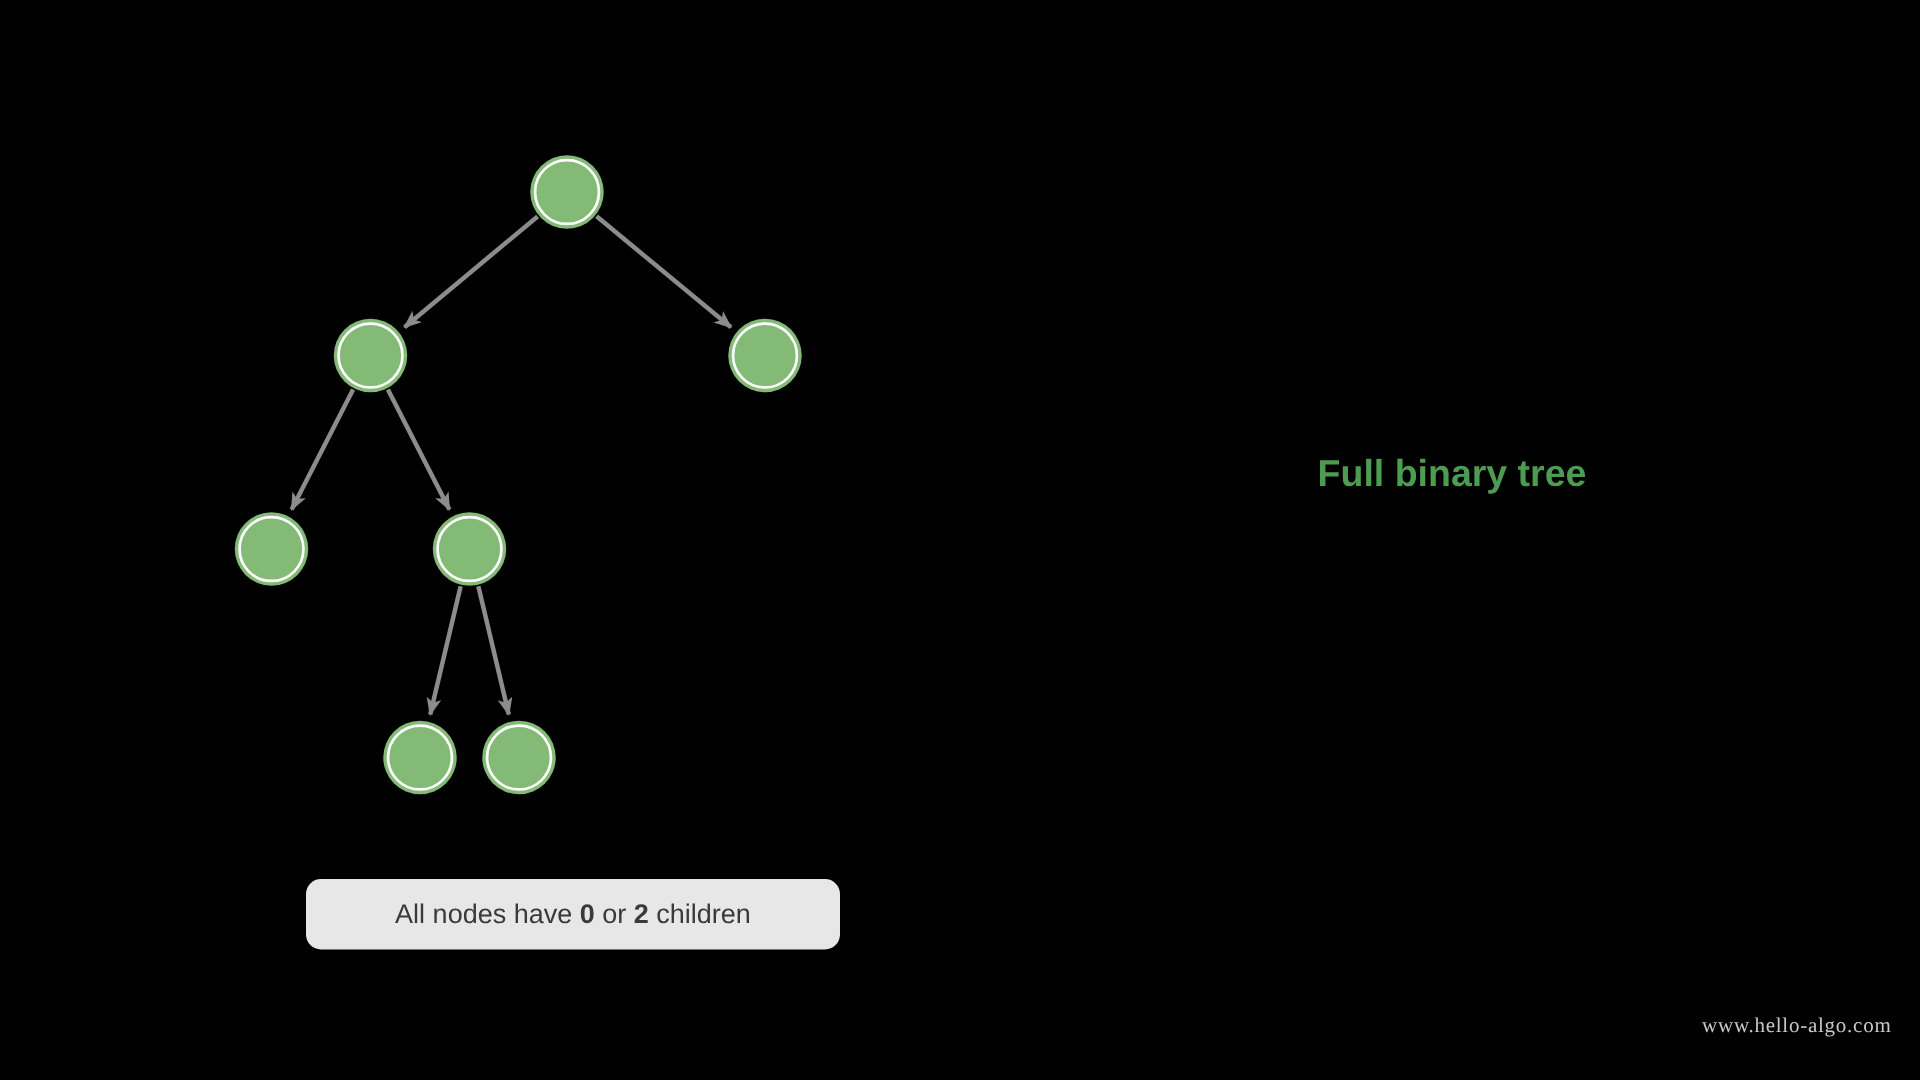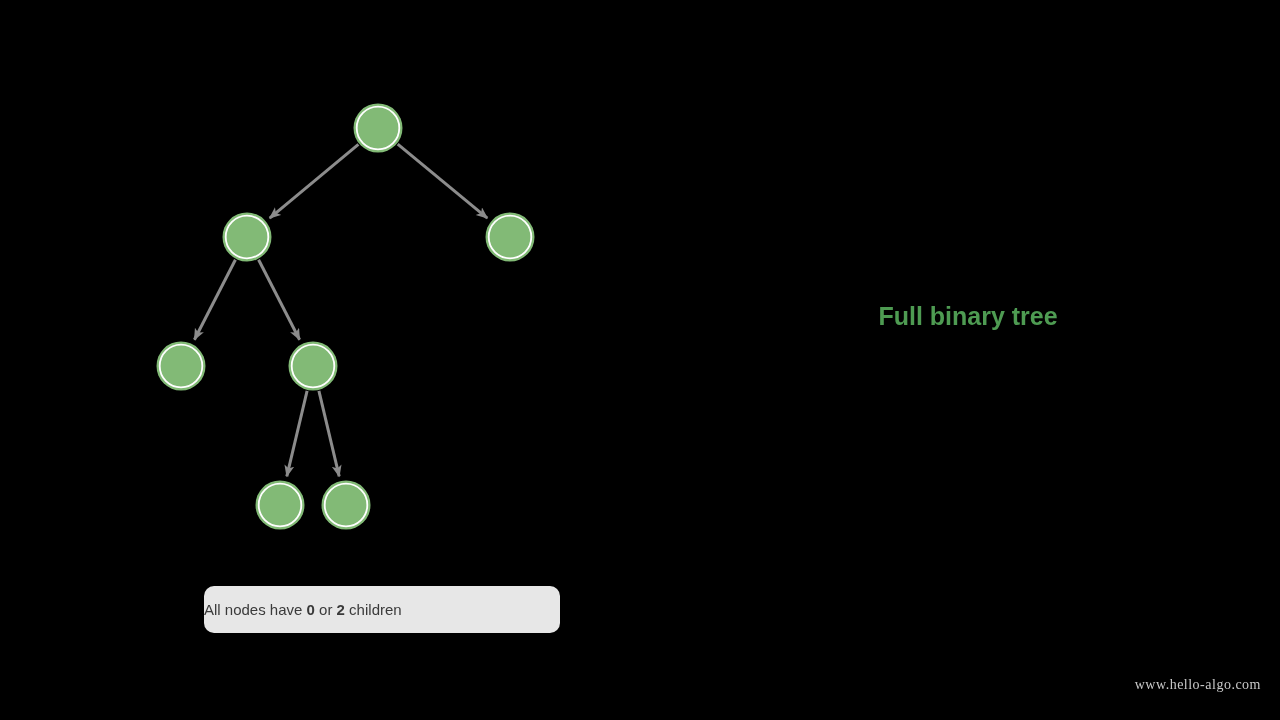--- a/index.html
+++ b/index.html
@@ -32,21 +32,22 @@
   }
   .caption-box {
     position: absolute;
     left: 204px;
     top: 586px;
     width: 356px;
     height: 47px;
     border-radius: 10px;
     display: flex;
     align-items: center;
-    font-size: 15px;
+    justify-content: center;
+    font-size: 18px;
     white-space: pre;
   }
   .caption-box .b {
     font-weight: bold;
   }
   .watermark {
     position: absolute;
     right: 38px;
     top: 677px;
     font-family: Liberation Serif, serif;

